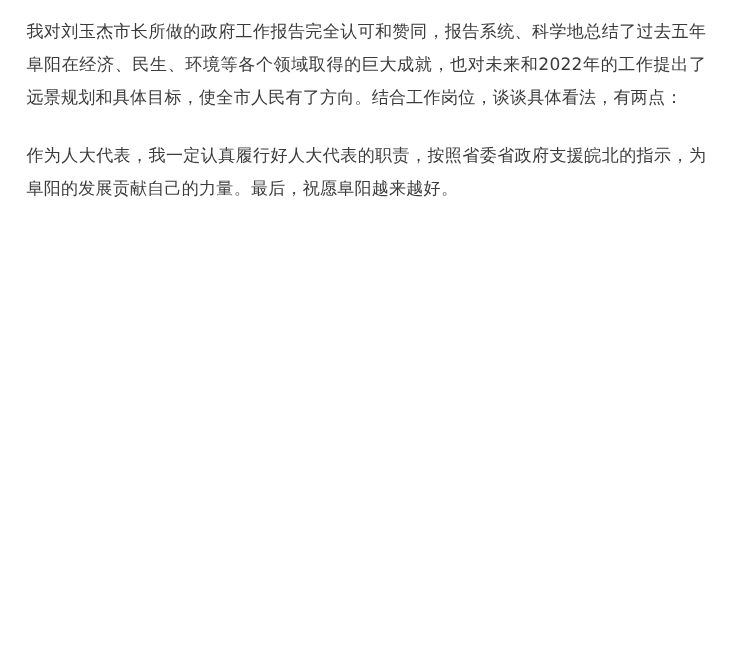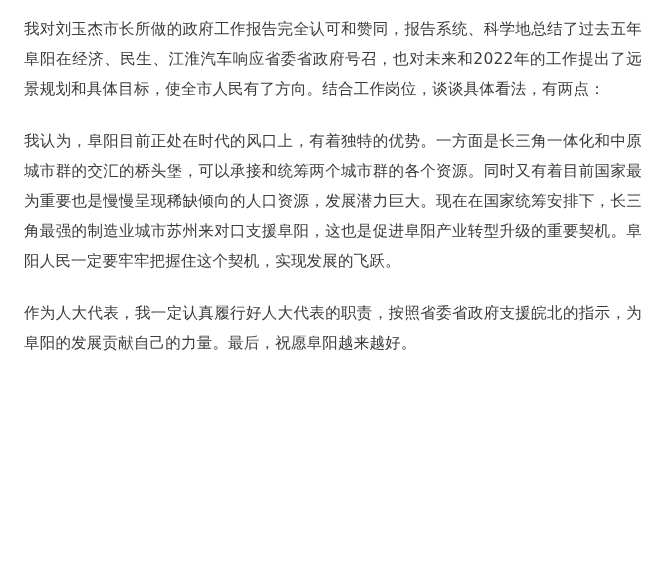--- a/index.html
+++ b/index.html
@@ -26,16 +26,15 @@
     letter-spacing: 0.2px;
   }
   .para:last-child {
     margin-bottom: 0;
   }
 </style>
 </head>
 <body>
 
 <div class="article">
-  <p class="para">我对刘玉杰市长所做的政府工作报告完全认可和赞同，报告系统、科学地总结了过去五年阜阳在经济、民生、江淮汽车响应省委省政府号召，也对未来和2022年的工作提出了远景规划和具体目标，使全市人民有了方向。结合工作岗位，谈谈具体看法，有两点：</p>
-  <p class="para">我认为，阜阳目前正处在时代的风口上，有着独特的优势。一方面是长三角一体化和中原城市群的交汇的桥头堡，可以承接和统筹两个城市群的各个资源。同时又有着目前国家最为重要也是慢慢呈现稀缺倾向的人口资源，发展潜力巨大。现在在国家统筹安排下，长三角最强的制造业城市苏州来对口支援阜阳，这也是促进阜阳产业转型升级的重要契机。阜阳人民一定要牢牢把握住这个契机，实现发展的飞跃。</p>
+  <p class="para">我对刘玉杰市长所做的政府工作报告完全认可和赞同，报告系统、科学地总结了过去五年阜阳在经济、民生、环境等各个领域取得的巨大成就，也对未来和2022年的工作提出了远景规划和具体目标，使全市人民有了方向。结合工作岗位，谈谈具体看法，有两点：</p>
   <p class="para">作为人大代表，我一定认真履行好人大代表的职责，按照省委省政府支援皖北的指示，为阜阳的发展贡献自己的力量。最后，祝愿阜阳越来越好。</p>
 </div>
 
 </body></html>

